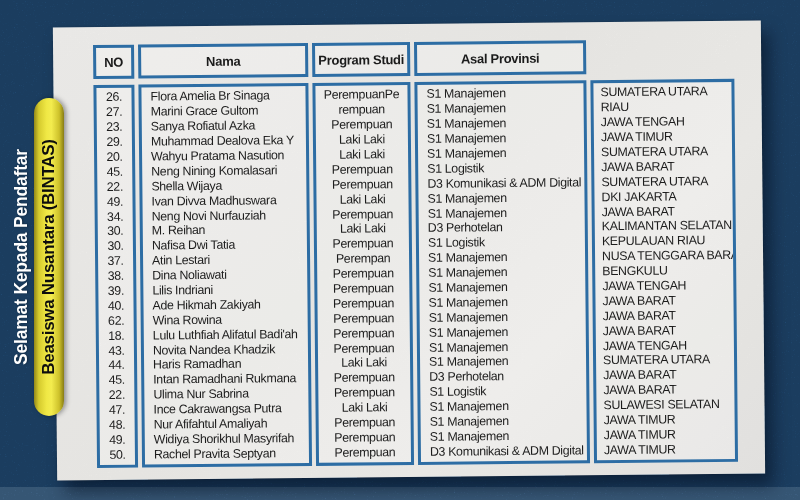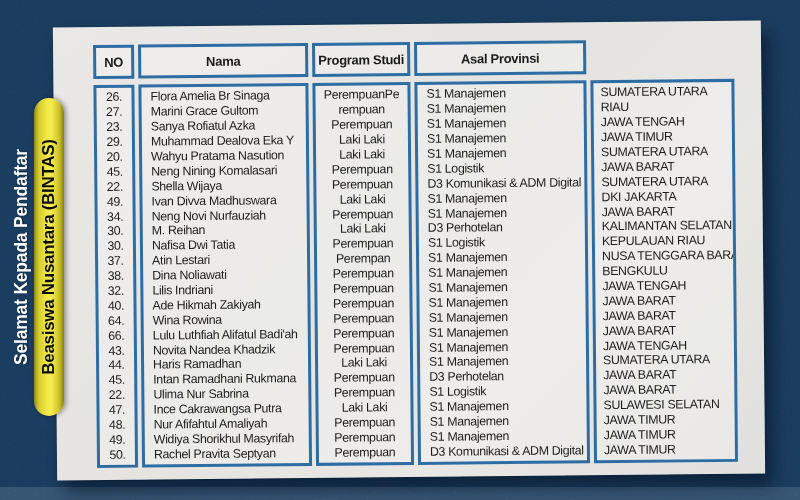--- a/index.html
+++ b/index.html
@@ -101,24 +101,24 @@
             <div class="line">29.</div>
             <div class="line">20.</div>
             <div class="line">45.</div>
             <div class="line">22.</div>
             <div class="line">49.</div>
             <div class="line">34.</div>
             <div class="line">30.</div>
             <div class="line">30.</div>
             <div class="line">37.</div>
             <div class="line">38.</div>
-            <div class="line">32.</div>
+            <div class="line">39.</div>
             <div class="line">40.</div>
-            <div class="line">64.</div>
-            <div class="line">66.</div>
+            <div class="line">62.</div>
+            <div class="line">18.</div>
             <div class="line">43.</div>
             <div class="line">44.</div>
             <div class="line">45.</div>
             <div class="line">22.</div>
             <div class="line">47.</div>
             <div class="line">48.</div>
             <div class="line">49.</div>
             <div class="line">50.</div>
           </div>
         <div class="col-box col-nama">

